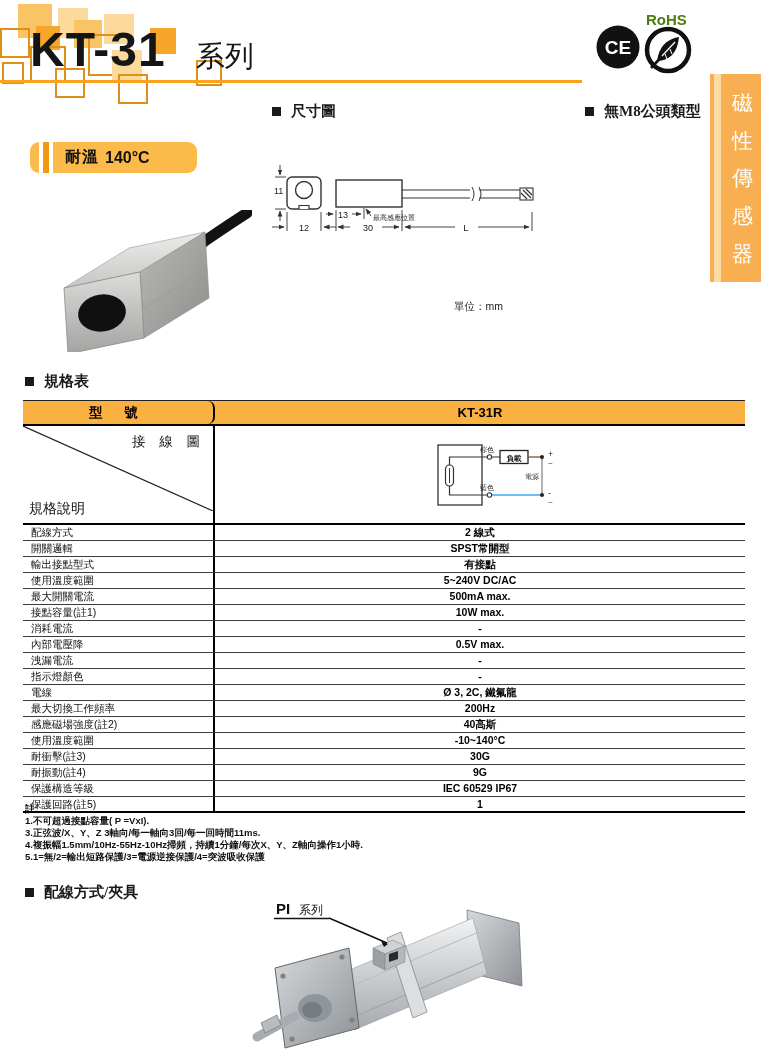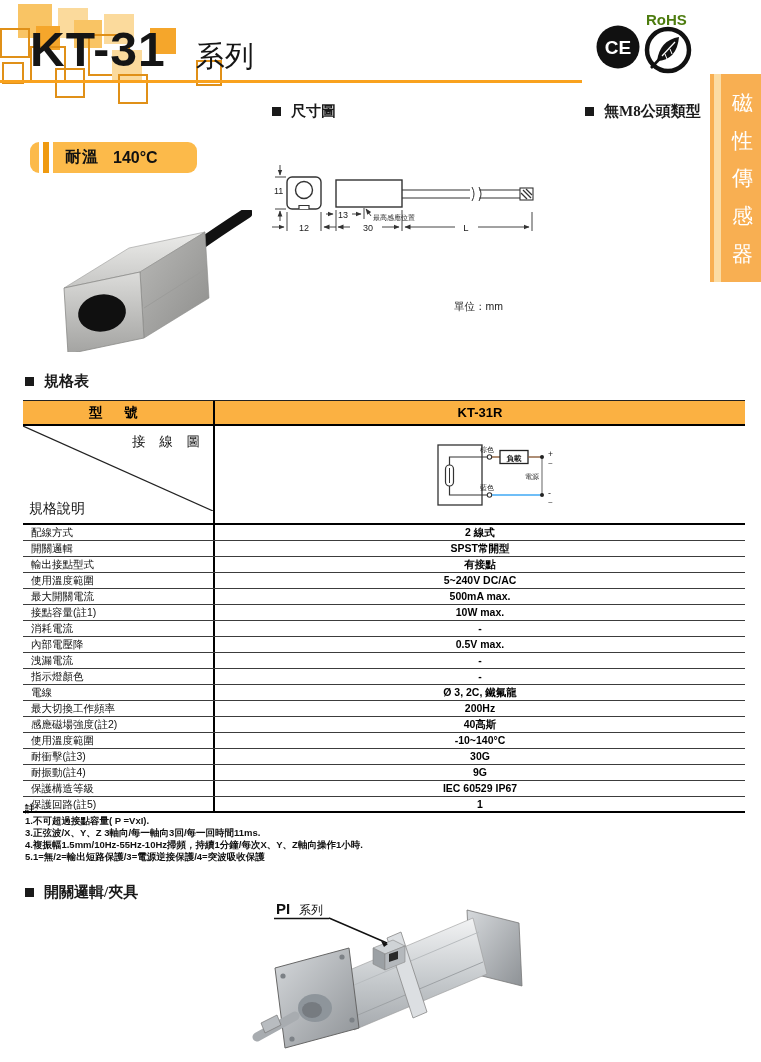--- a/index.html
+++ b/index.html
@@ -35,33 +35,33 @@
   .sec-header{position:absolute;display:flex;align-items:center;font-size:15px;font-weight:600;color:#1a1a1a;font-family:Liberation Serif, serif;}
   .sec-bullet{width:9px;height:9px;background:#1a1a1a;margin-right:10px;flex:0 0 auto;}
 
   
   .temp-badge{position:absolute;left:30px;top:142px;width:167px;height:31px;background:#FCBA4A;
               border-radius:9px;display:flex;align-items:center;overflow:hidden;}
   .temp-badge .bars{display:flex;height:100%;margin-left:9px;}
   .temp-badge .bar-w{width:4px;height:100%;background:#fff;}
   .temp-badge .bar-o{width:6px;height:100%;background:#EF9A10;}
   .temp-text{font-size:16px;font-weight:800;color:#111;margin-left:12px;letter-spacing:1px;}
-  .temp-value{font-size:16px;font-weight:800;color:#111;margin-left:14px;}
+  .temp-value{font-size:16px;font-weight:800;color:#111;margin-left:6px;}
 
   
   .product-photo{position:absolute;left:52px;top:210px;}
   .dim-diagram{position:absolute;left:270px;top:160px;}
   .unit-label{position:absolute;left:454px;top:300px;font-size:10.5px;color:#222;}
   .cylinder-art{position:absolute;left:235px;top:896px;}
 
   
   .spec-table{position:absolute;left:23px;top:400px;width:722px;z-index:1;}
   .thead{display:flex;height:26px;background:#FBB142;border-top:1px solid #222;border-bottom:2.5px solid #000;}
   .th-left{width:192px;border-right:2px solid #000;display:flex;align-items:center;justify-content:center;
-           font-size:13.5px;font-weight:600;letter-spacing:9px;}
+           font-size:13.5px;font-weight:600;letter-spacing:9px;border-radius:7px;}
   .th-right{flex:1;display:flex;align-items:center;justify-content:center;font-size:13px;font-weight:800;}
   .wiring-row{display:flex;height:99px;border-bottom:2.5px solid #000;background:#fff;}
   .wr-left{position:relative;width:192px;border-right:2px solid #000;}
   .wr-left svg{position:absolute;left:0;top:0;}
   .wiring-label{position:absolute;top:7px;right:8px;font-size:13.5px;letter-spacing:5px;color:#111;}
   .desc-label{position:absolute;bottom:5px;left:6px;font-size:14px;color:#111;}
   .wr-right{flex:1;display:flex;align-items:center;justify-content:center;padding-left:35px;}
   .spec-row{display:flex;height:16px;border-bottom:1px solid #3c3c3c;}
   .spec-row:last-child{border-bottom:2px solid #000;}
   .cell-label{width:192px;border-right:2px solid #000;font-size:10.5px;line-height:14.5px;padding-left:8px;color:#111;}
@@ -132,21 +132,21 @@
   <div class="sec-header" style="left:585px;top:102px;">
     <span class="sec-bullet"></span>
     <span>無M8公頭類型</span>
   </div>
   <div class="sec-header" style="left:25px;top:372px;">
     <span class="sec-bullet"></span>
     <span>規格表</span>
   </div>
   <div class="sec-header" style="left:25px;top:883px;">
     <span class="sec-bullet"></span>
-    <span>開關邏輯/夾具</span>
+    <span>配線方式/夾具</span>
   </div>
 
   <div class="temp-badge">
     <span class="bars">
       <span class="bar-w"></span>
         <span class="bar-o"></span>
         <span class="bar-w"></span>
     </span>
     <span class="temp-text">耐溫</span>
     <span class="temp-value">140°C</span>

